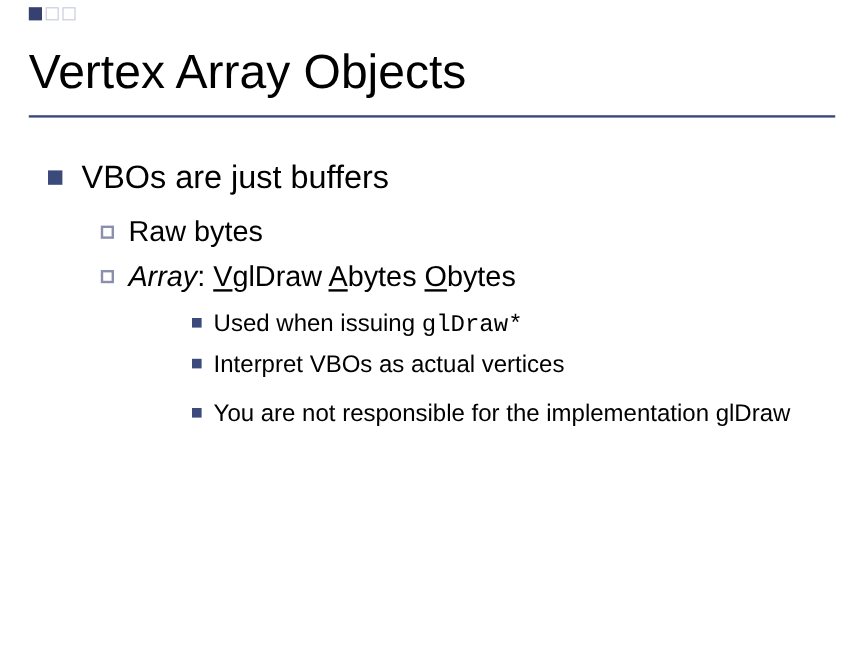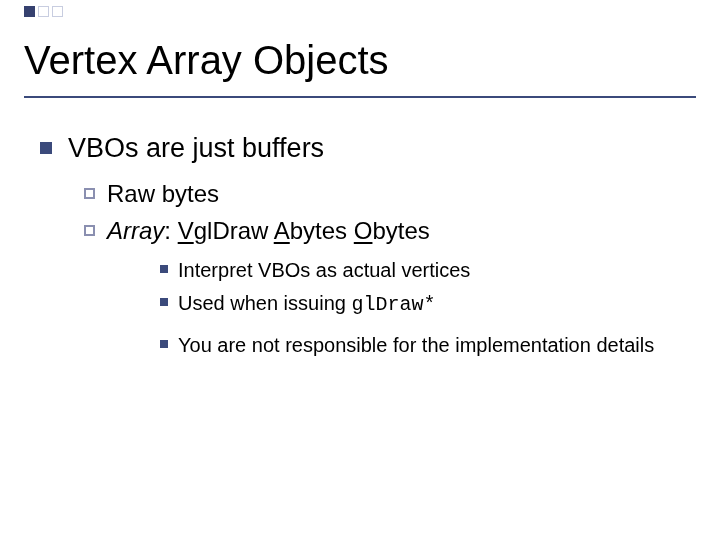--- a/index.html
+++ b/index.html
@@ -150,31 +150,31 @@
         <div class="bullet"></div>
         <div>
           <span class="em">Array</span><span>:  </span><span class="u">V</span><span>glDraw </span><span class="u">A</span><span>bytes </span><span class="u">O</span><span>bytes</span>
         </div>
       </div>
 
       <div class="lvl3-group">
 
         <div class="lvl3">
           <div class="bullet"></div>
-          <div class="text">Interpret VBOs as actual vertices</div>
-        </div>
-
-        <div class="lvl3">
-          <div class="bullet"></div>
           <div class="text">
             <span>Used when issuing </span><span class="mono">glDraw*</span>
           </div>
         </div>
 
+        <div class="lvl3">
+          <div class="bullet"></div>
+          <div class="text">Interpret VBOs as actual vertices</div>
+        </div>
+
         <div class="lvl3 gap">
           <div class="bullet"></div>
-          <div class="text">You are not responsible for the implementation details</div>
+          <div class="text">You are not responsible for the implementation glDraw</div>
         </div>
 
       </div>
     </div>
   </div>
 </div>
 
 </body></html>

